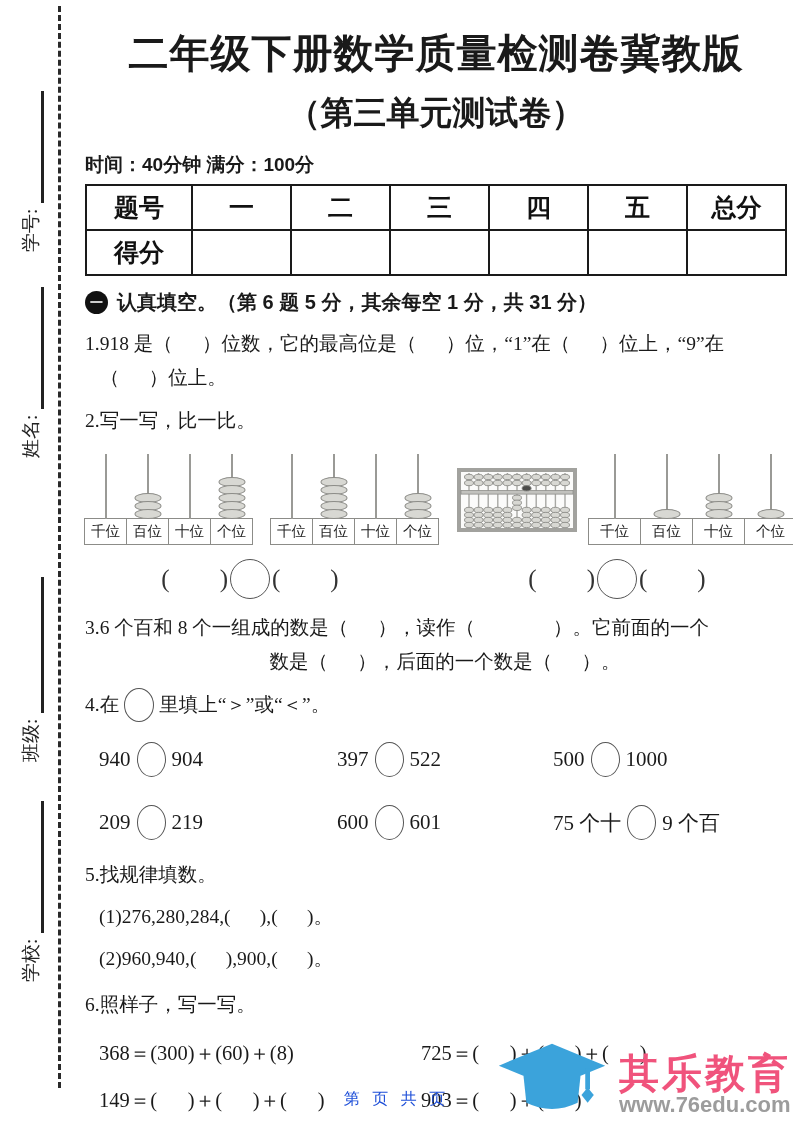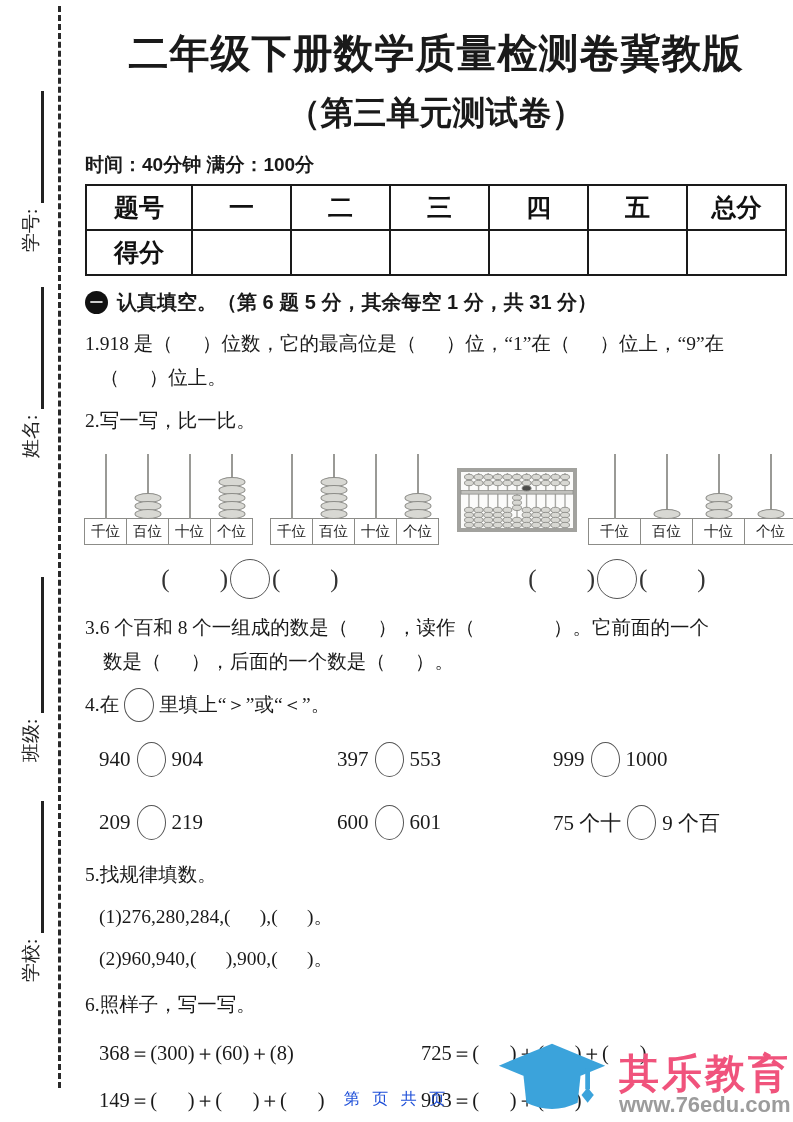--- a/index.html
+++ b/index.html
@@ -44,21 +44,21 @@
   .badge {
     width:23px; height:23px; border-radius:50%; background:#111; color:#fff;
     display:flex; align-items:center; justify-content:center; font-size:13px; flex:none;
   }
 
   .q-text { font-family:"Liberation Serif", serif; font-size:19.5px; white-space:pre-wrap; line-height:34px; }
   .p-q1a { margin-top:11px; }
   .p-q1b { margin-left:15px; }
   .p-q2  { margin-top:9px; }
   .p-q3a { margin-top:12px; }
-  .p-q3b { margin-left:18px; }
+  .p-q3b { margin-left:18px;text-align:center; }
   .q4-line { margin-top:9px; display:flex; align-items:center; }
   .inline-circle {
     display:inline-block; width:30px; height:34px; border:1.5px solid #555;
     border-radius:50%; margin:0 5px; flex:none;
   }
 
   
   .abacus-row { margin-top:16px; display:flex;justify-content:center; }
   .group-left  { width:362px; }
   .group-right { width:330px; margin-left:14px; }
@@ -406,22 +406,22 @@
     <div class="q-text p-q3b">数是（      ），后面的一个数是（      ）。</div>
 
     <div class="q-text q4-line">
       <span>4.在</span>
       <span class="inline-circle"></span>
       <span>里填上“＞”或“＜”。</span>
     </div>
 
     <div class="cmp-grid">
       <div class="cmp-item"><span>940</span><span class="cmp-circle"></span><span>904</span></div>
-      <div class="cmp-item"><span>397</span><span class="cmp-circle"></span><span>553</span></div>
-      <div class="cmp-item"><span>999</span><span class="cmp-circle"></span><span>1000</span></div>
+      <div class="cmp-item"><span>397</span><span class="cmp-circle"></span><span>522</span></div>
+      <div class="cmp-item"><span>500</span><span class="cmp-circle"></span><span>1000</span></div>
       <div class="cmp-item"><span>209</span><span class="cmp-circle"></span><span>219</span></div>
       <div class="cmp-item"><span>600</span><span class="cmp-circle"></span><span>601</span></div>
       <div class="cmp-item"><span>75 个十</span><span class="cmp-circle"></span><span>9 个百</span></div>
     </div>
 
     <div class="q-text p-q5">5.找规律填数。</div>
     <div class="q-text p-q5i">(1)276,280,284,(      ),(      )。</div>
     <div class="q-text p-q5i">(2)960,940,(      ),900,(      )。</div>
 
     <div class="q-text p-q6">6.照样子，写一写。</div>

